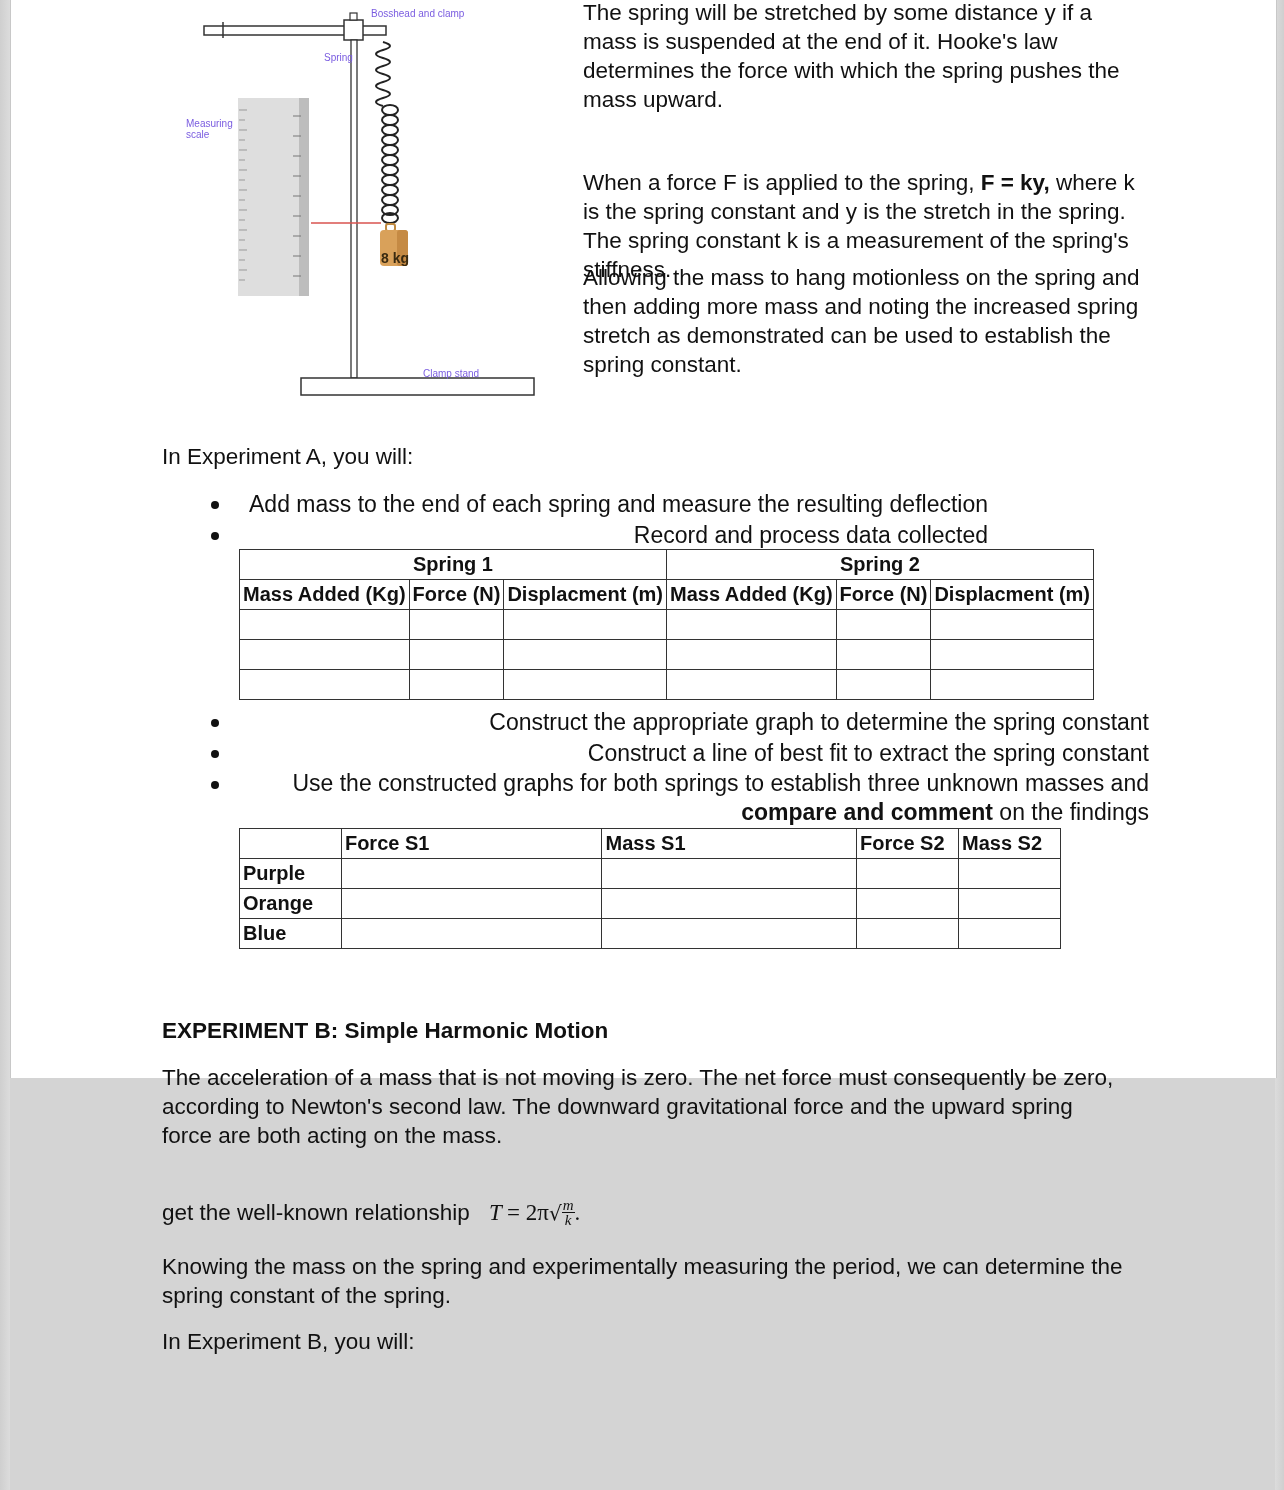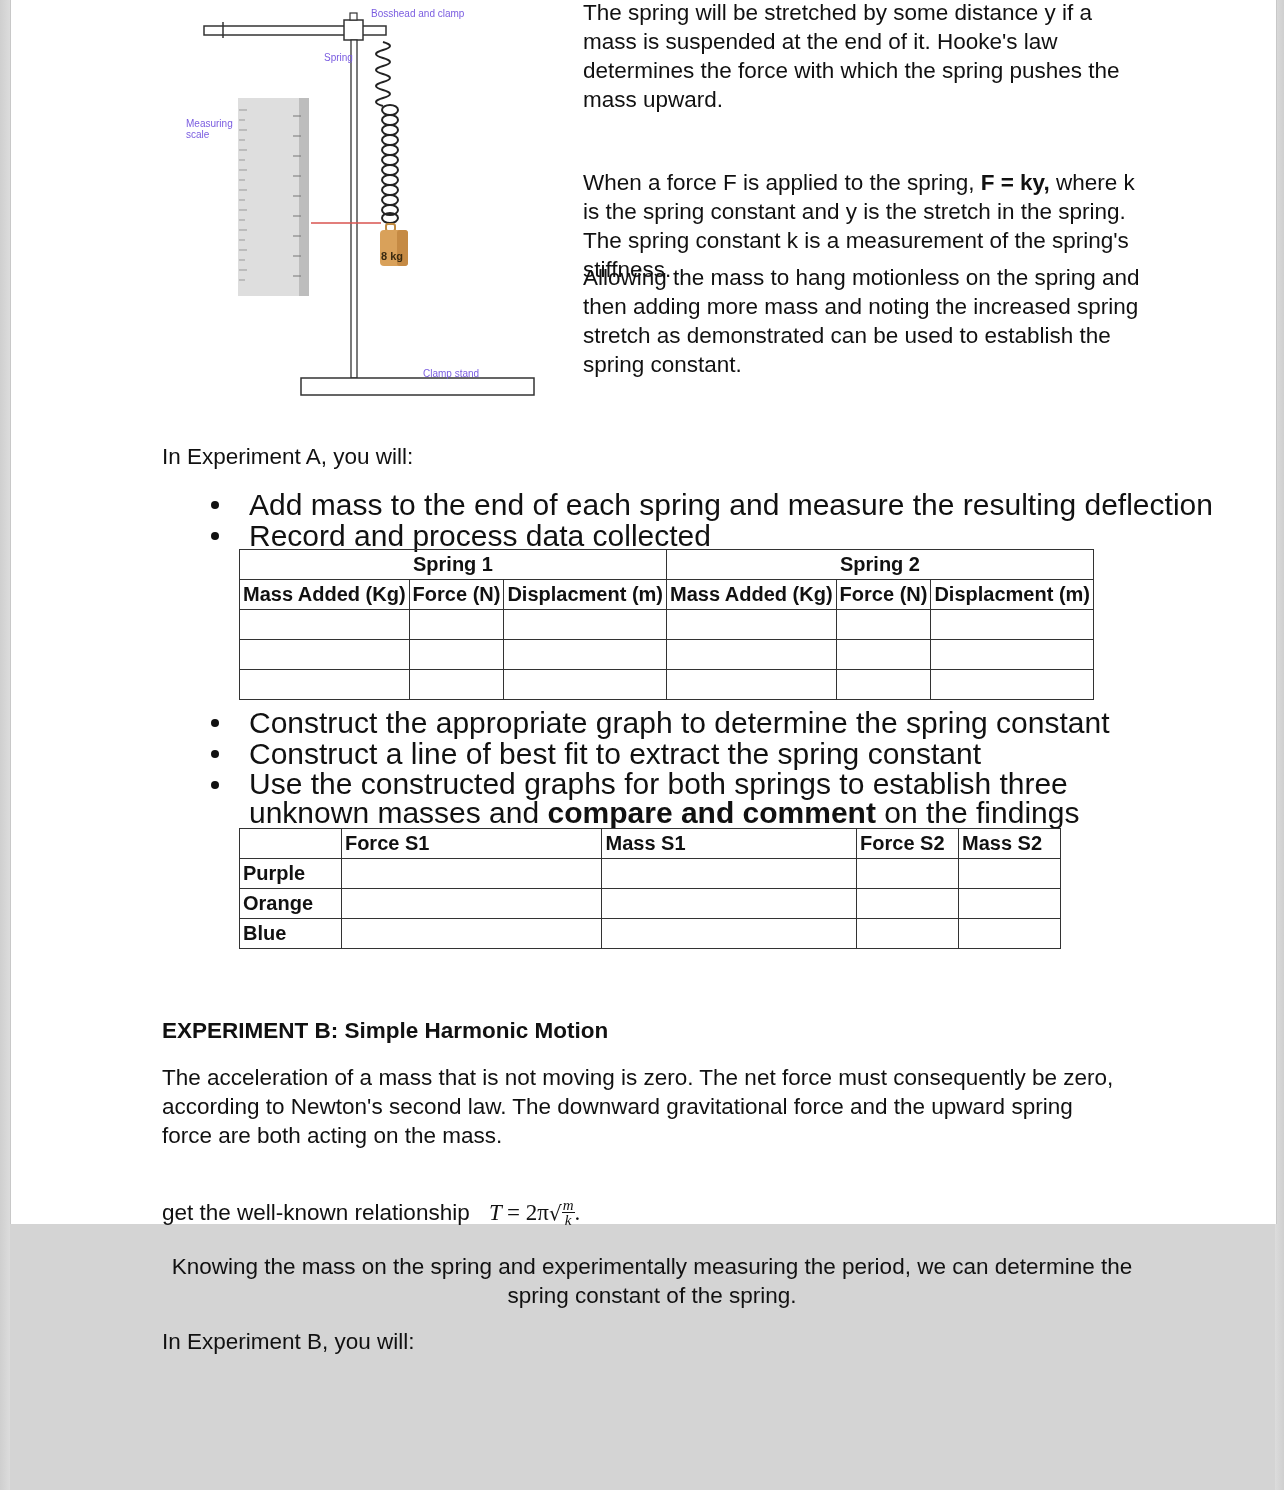--- a/index.html
+++ b/index.html
@@ -4,41 +4,41 @@
 <style>
   html, body { margin: 0; padding: 0; }
   body {
     width: 1284px; height: 1490px; overflow: hidden;
     background: #d4d4d4;
     font-family: "Liberation Sans", sans-serif;
     color: #111;
     position: relative;
   }
   .page {
-    position: absolute; left: 10px; top: 0; width: 1265px; height: 1224px;
+    position: absolute; left: 10px; top: 0; width: 1265px; height: 1078px;
     background: #ffffff;
     border-left: 1px solid #c8c8c8; border-right: 1px solid #c8c8c8;
   }
   .gutter-left { position:absolute; left:0; top:0; width:10px; height:1490px;
     background: linear-gradient(to right, #cfcfcf, #dcdcdc); }
   .gutter-right { position:absolute; right:0; top:0; width:9px; height:1490px;
     background: linear-gradient(to left, #cfcfcf, #dcdcdc); }
 
   .abs { position: absolute; }
   .body-text { font-size: 22.5px; line-height: 29px; }
   .para { position:absolute; left: 572px; width: 560px; }
   .b { font-weight: bold; }
 
   
   .diagram { position:absolute; left: 150px; top: 0; width: 400px; height: 410px; }
   .lbl { position:absolute; font-size: 10px; color: #7a5ce0; line-height: 11px; }
 
   
   ul.bullets { list-style: none; margin: 0; padding: 0; position: absolute; left: 190px; }
-  ul.bullets li { position: relative; padding-left: 48px; font-size: 30px; line-height: 31px; }
+  ul.bullets li { position: relative; padding-left: 48px; font-size: 23px; line-height: 31px; text-align: right; }
   ul.bullets li .dot { position:absolute; left: 10px; top: 12px; width: 8px; height: 8px; border-radius: 50%; background:#111; }
 
   
   table.grid { border-collapse: collapse; position: absolute;
     font-family: "Liberation Sans", sans-serif; font-size: 20px; color:#111; }
   table.grid td, table.grid th {
     border: 1.5px solid #333; padding: 0 3px; height: 29px; font-weight: bold;
     text-align: left; white-space: nowrap; }
   table.grid th.center { text-align: center; }
 
@@ -122,21 +122,21 @@
       <line x1="150" y1="223" x2="220" y2="223" stroke="#d9534f" stroke-width="1.5"></line>
 
       <rect x="225" y="224" width="9" height="7" rx="2" fill="none" stroke="#c08a40" stroke-width="2"></rect>
       <rect x="219" y="230" width="28" height="36" rx="4" fill="#d9a15a"></rect>
       <rect x="236" y="230" width="11" height="36" rx="3" fill="#c58a44"></rect>
     </svg>
     <div class="lbl" style="left:210px;top:8px;">Bosshead and clamp</div>
     <div class="lbl" style="left:163px;top:52px;">Spring</div>
     <div class="lbl" style="left:25px;top:118px;width:60px;">Measuring scale</div>
     <div class="lbl" style="left:262px;top:360px;margin-top:8px;">Clamp stand</div>
-    <div class="abs" style="left:220px;top:250px;font-size:11px;font-weight:bold;color:#3a2a10;">8 kg</div>
+    <div class="abs" style="left:220px;top:250px;font-size:14px;font-weight:bold;color:#3a2a10;">8 kg</div>
   </div>
 
   <div class="para body-text" style="top:-2px;">The spring will be stretched by some distance y if a mass is suspended at the end of it. Hooke's law determines the force with which the spring pushes the mass upward.</div>
   <div class="para body-text" style="top:130px;margin-top:38px;"><span>When a force F is applied to the spring, </span><span class="b">F = ky,</span><span> where k is the spring constant and y is the stretch in the spring. The spring constant k is a measurement of the spring's stiffness.</span></div>
   <div class="para body-text" style="top:263px;">Allowing the mass to hang motionless on the spring and then adding more mass and noting the increased spring stretch as demonstrated can be used to establish the spring constant.</div>
 
   <div class="abs body-text" style="left:151px;top:442px;">In Experiment A, you will:</div>
 
   <ul class="bullets" style="top:489px;">
     <li><span class="dot"></span><span>Add mass to the end of each spring and measure the resulting deflection</span></li>
@@ -233,16 +233,16 @@
   <div class="abs body-text b" style="left:151px;top:1016px;">EXPERIMENT B: Simple Harmonic Motion</div>
   <div class="abs body-text" style="left:151px;top:1063px;width:960px;">The acceleration of a mass that is not moving is zero. The net force must consequently be zero, according to Newton's second law. The downward gravitational force and the upward spring force are both acting on the mass.</div>
   <div class="abs body-text" style="left:151px;top:1198px;white-space:nowrap;">
     <span>get the well-known relationship</span>
     <span class="formula" style="margin-left:13px;">
       <span>T</span>
       <span style="font-style:normal;">=</span>
       <span style="font-style:normal;">2π</span><span class="sqrt">√</span><span class="frac"><span class="num">m</span><span class="den">k</span></span><span style="font-style:normal;">.</span>
     </span>
   </div>
-  <div class="abs body-text" style="left:151px;top:1252px;width:980px;text-align:center;">Knowing the mass on the spring and experimentally measuring the period, we can determine the spring constant of the spring.</div>
+  <div class="abs body-text" style="left:151px;top:1252px;width:980px;">Knowing the mass on the spring and experimentally measuring the period, we can determine the spring constant of the spring.</div>
   <div class="abs body-text" style="left:151px;top:1327px;">In Experiment B, you will:</div>
 
 </div>
 
 </body></html>

